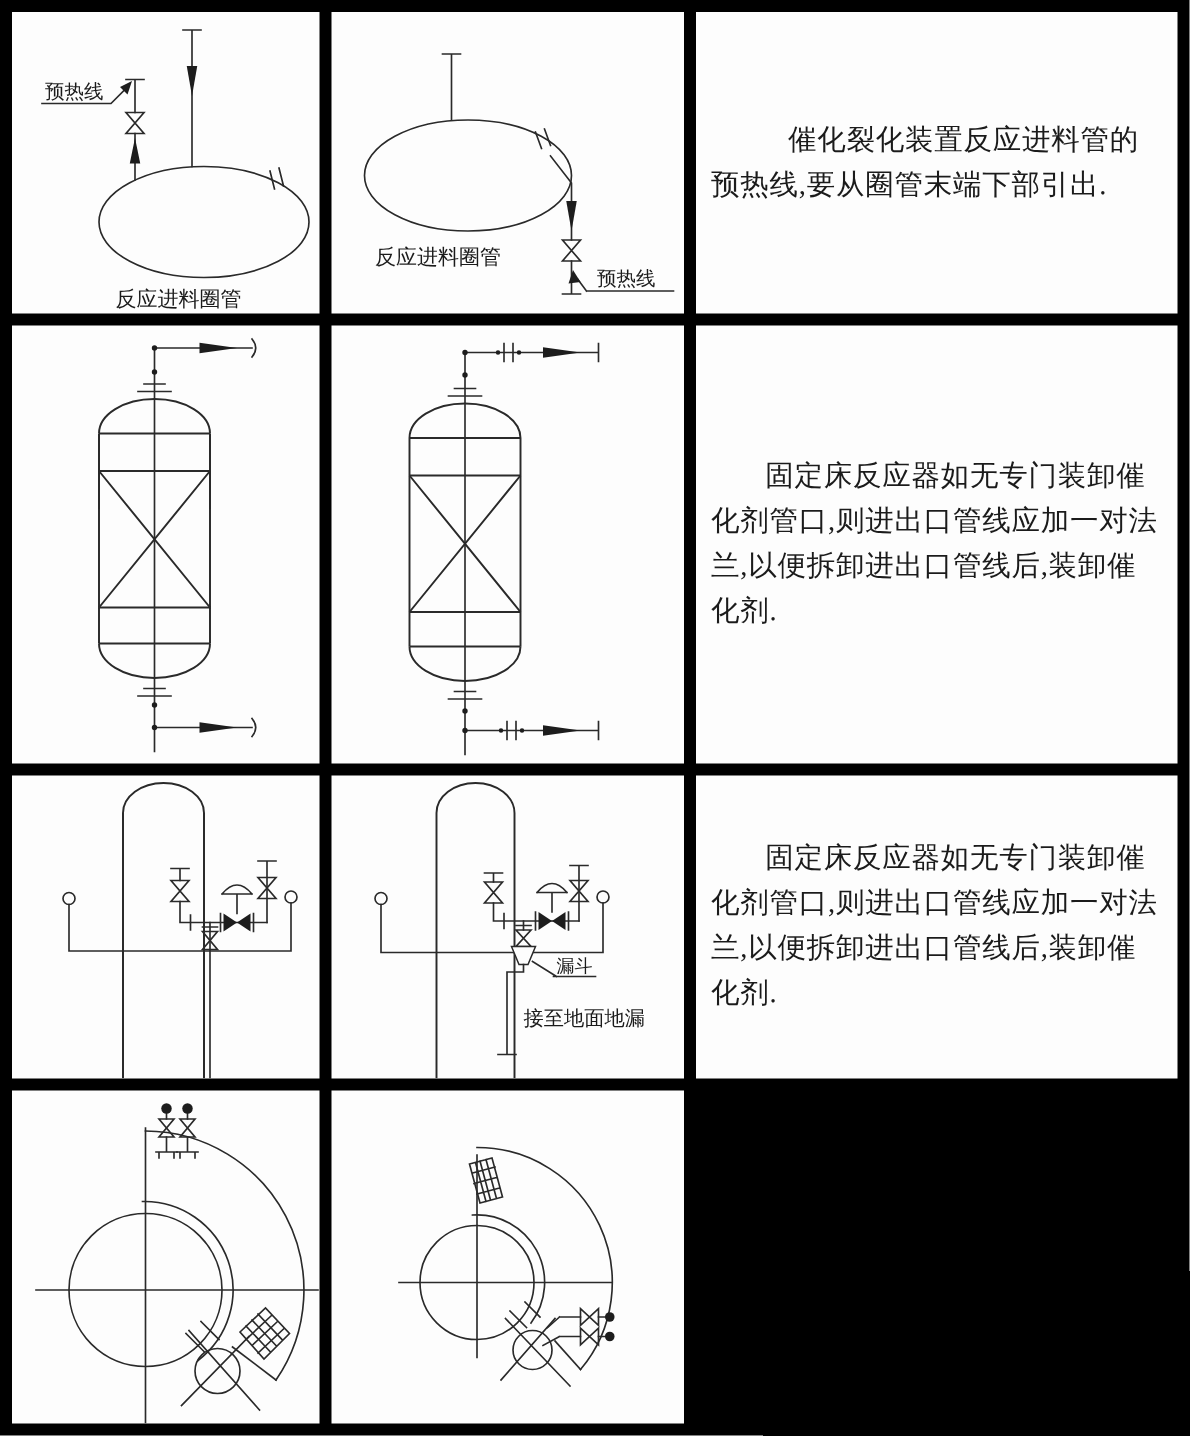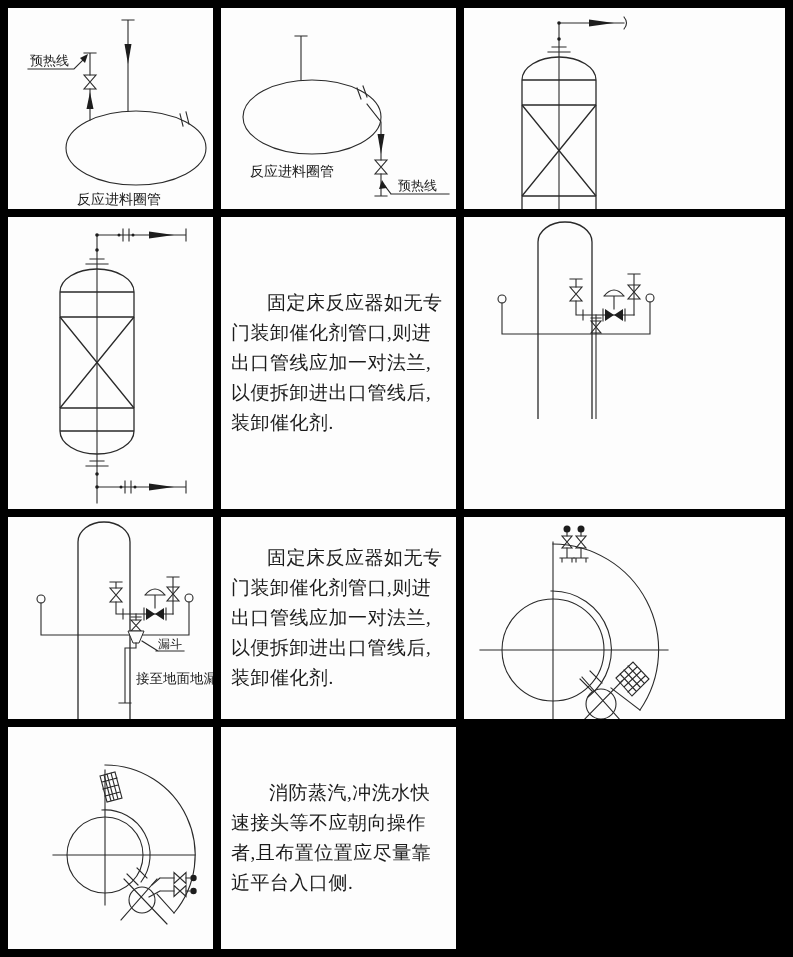--- a/index.html
+++ b/index.html
@@ -63,20 +63,23 @@
         <path d="M154,152 h12 l-12,14 h12 z"></path>
         <path d="M170,186 H228 M170,186 L164,178"></path>
       </g>
       <polygon class="fl" points="156.5,126 163.5,126 160,146"></polygon>
       <polygon class="fl" points="161,172 158,181 166,180"></polygon>
       <text class="lbl" x="177" y="182" font-size="13">预热线</text>
       <text class="lbl" x="71" y="168" font-size="14" text-anchor="middle">反应进料圈管</text>
     </svg>
   </div>
 
+  <div class="cell note indent-a">
+    <p>催化裂化装置反应进料管的预热线,要从圈管末端下部引出.</p>
+  </div>
 
   <div class="cell">
     <svg width="205" height="291" viewBox="0 0 205 291">
       <g class="ln2">
         <path d="M58,72 V212 M132,72 V212 M58,72 H132 M58,97 H132 M58,188 H132 M58,212 H132"></path>
         <path d="M58,72 A37,23 0 0 1 132,72 M58,212 A37,23 0 0 0 132,212"></path>
         <path d="M58,97 L132,188 M132,97 L58,188"></path>
       </g>
       <g class="ln">
         <path d="M95,15 V284"></path>
@@ -227,17 +230,14 @@
         <path d="M144,158 L152,151 M152,151 H166 M178,151 H182"></path>
         <path d="M166,145.5 v11 l12,-11 v11 z"></path>
         <path d="M141,170 L152,164 M152,164 H166 M178,164 H182"></path>
         <path d="M166,158.5 v11 l12,-11 v11 z"></path>
       </g>
       <circle class="fl" cx="185.5" cy="151" r="3.2"></circle>
       <circle class="fl" cx="185.5" cy="164" r="3.2"></circle>
     </svg>
   </div>
 
-  <div class="cell note indent-c">
-    <p>消防蒸汽,冲洗水快速接头等不应朝向操作者,且布置位置应尽量靠近平台入口侧.</p>
-  </div>
 
 </div>
 
 </body></html>

